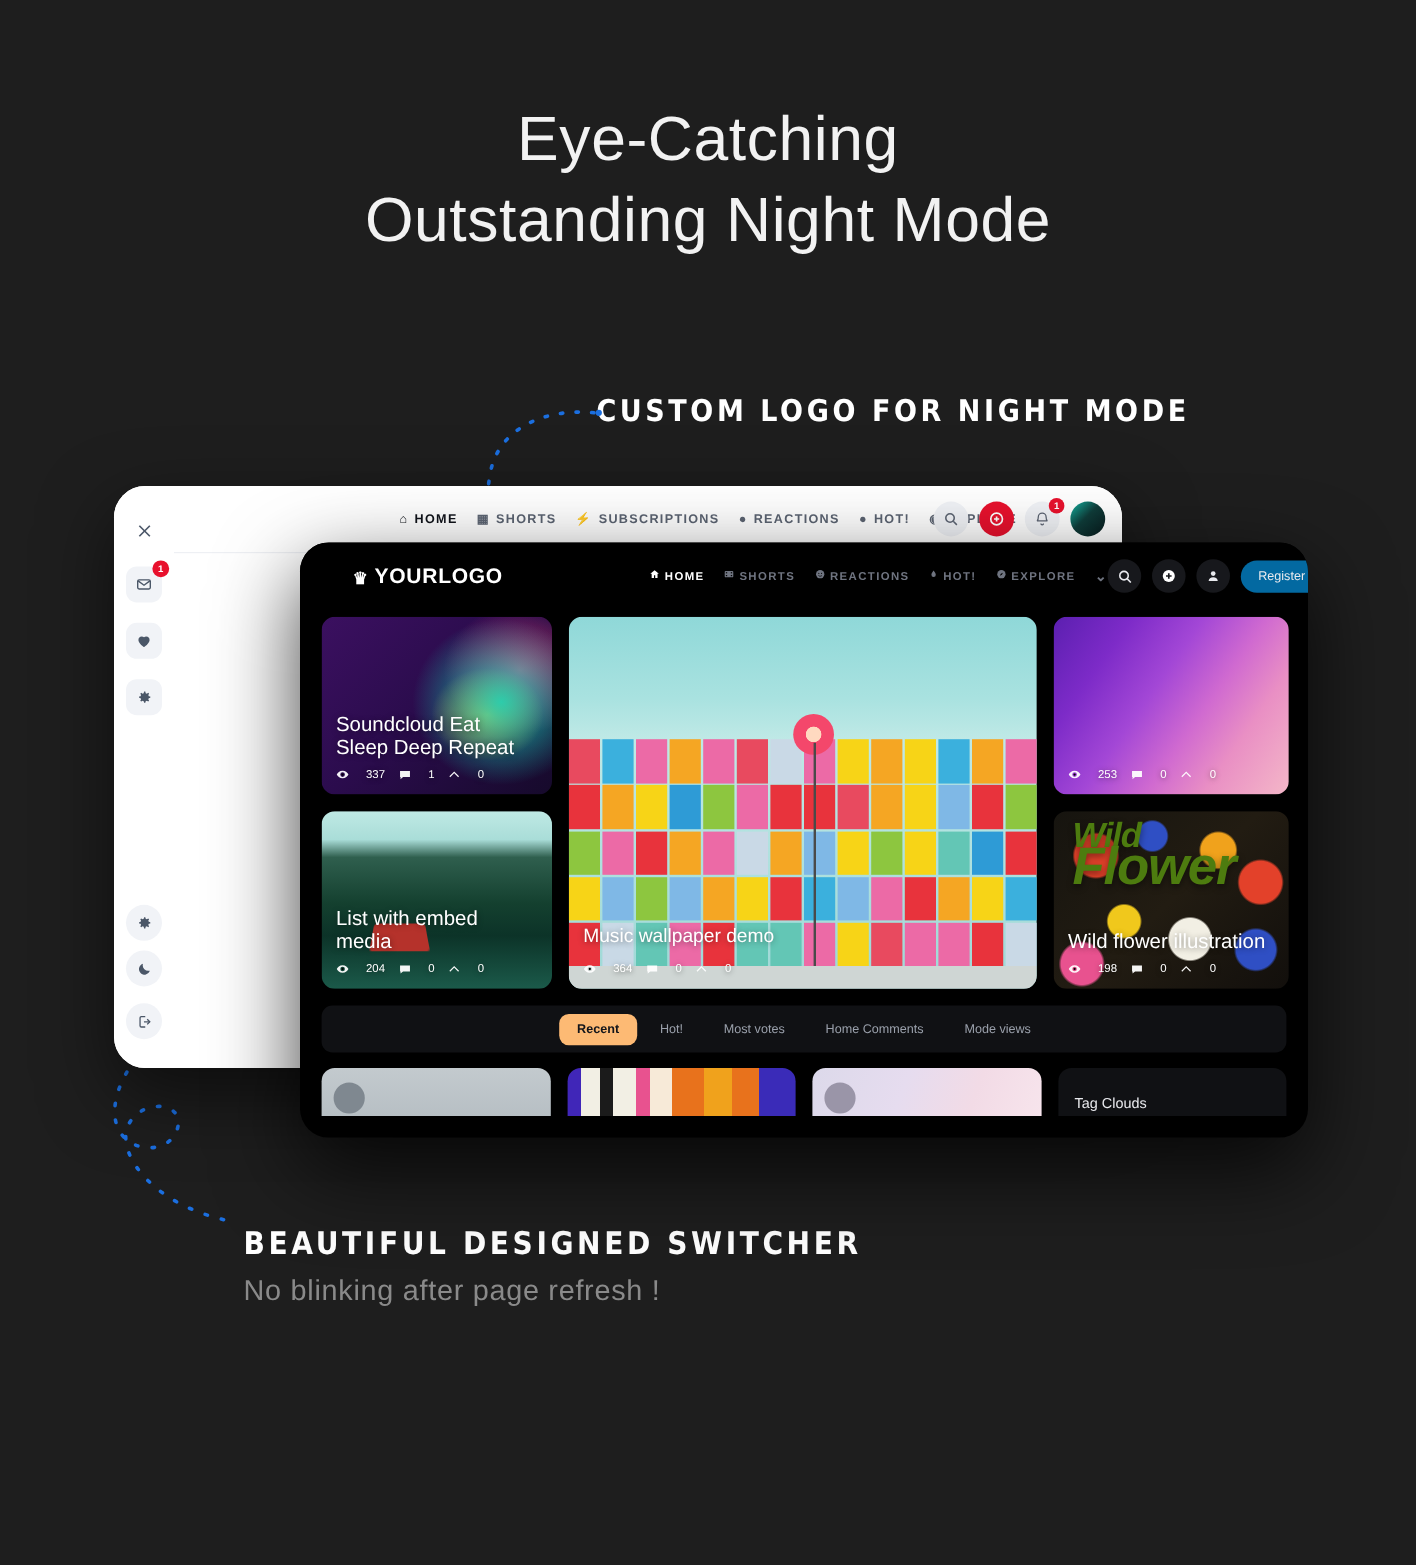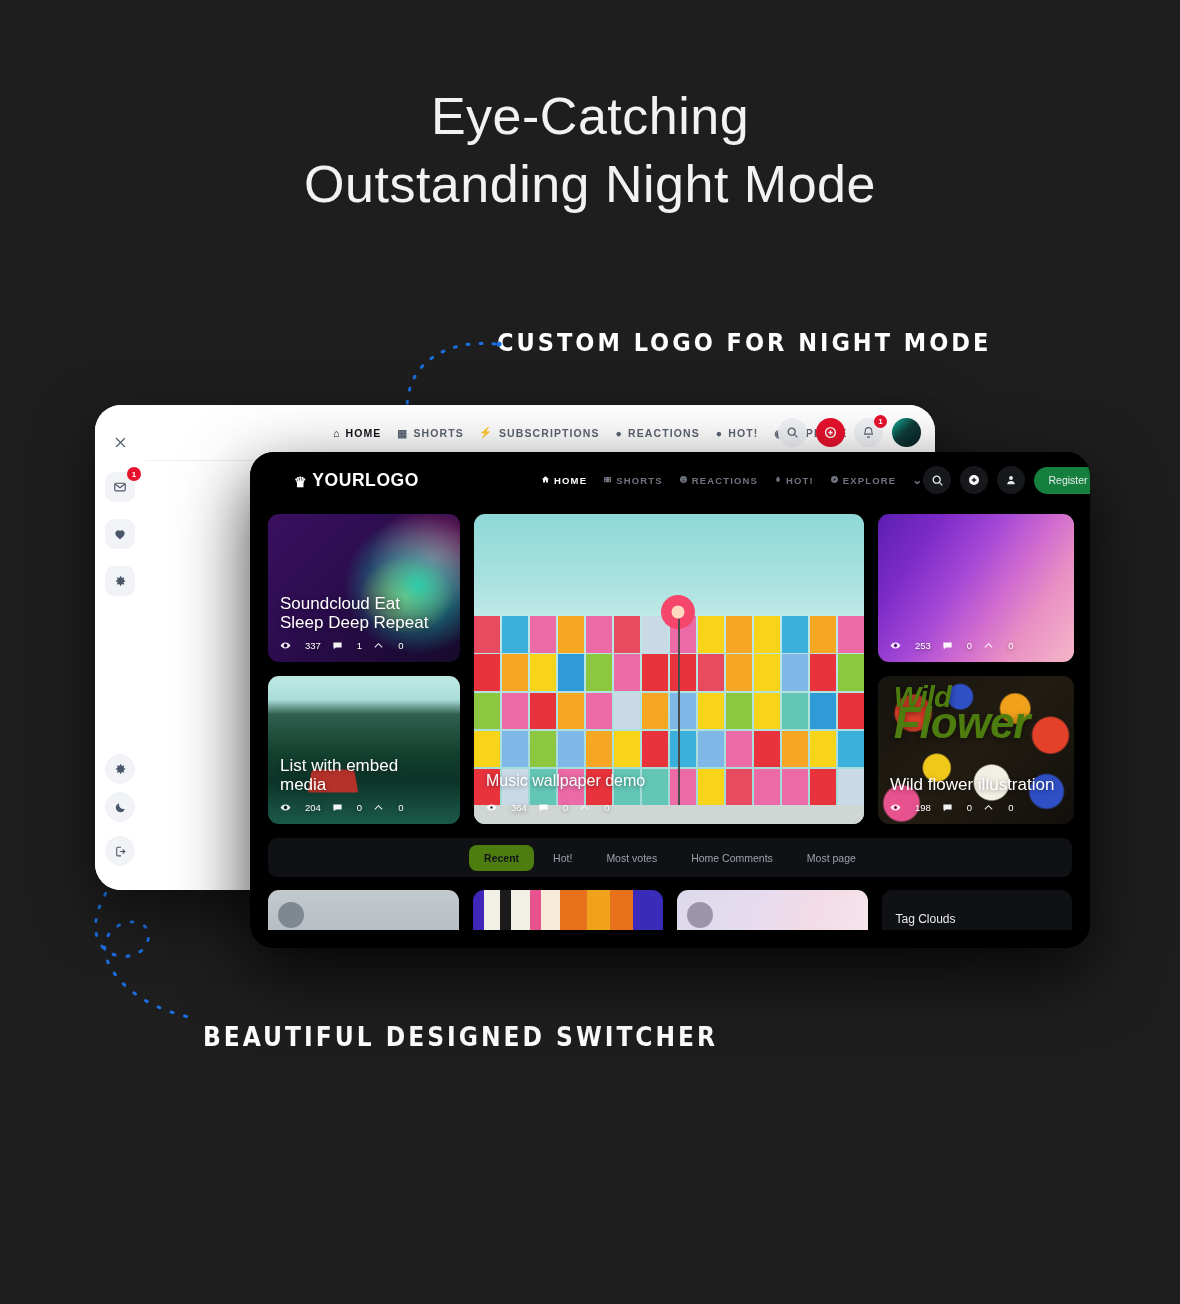--- a/index.html
+++ b/index.html
@@ -110,21 +110,21 @@
   .logo { display: flex; align-items: flex-end; gap: 5px; margin-left: 22px; color: #fff;
     font-size: 17.5px; font-weight: 700; letter-spacing: 0.6px; }
   .crown { font-size: 14px; line-height: 1; margin-bottom: 2px; }
   .dk-nav { display: flex; align-items: center; gap: 16px; margin-left: 122px;
     font-size: 9.5px; font-weight: 700; letter-spacing: 1.15px; color: #6f7480; }
   .dk-nav .it { display: flex; align-items: center; gap: 4px; white-space: nowrap; }
   .dk-nav .it.on { color: #ffffff; }
   .dk-right { margin-left: auto; display: flex; align-items: center; gap: 9px; }
   .dk-circ { width: 28px; height: 28px; border-radius: 50%; background: #17181c;
     display: flex; align-items: center; justify-content: center; color: #e9eaee; font-size: 12px; }
-  .dk-reg { height: 27px; padding: 0 14px; border-radius: 14px; background: #15803d;
+  .dk-reg { height: 27px; padding: 0 14px; border-radius: 14px; background: #0369a1;
     color: #e9eaee; font-size: 10.5px; display: flex; align-items: center; }
 
   .dk-body { padding: 6px 18px 0; }
   .grid {
     display: grid; grid-template-columns: 192px 390px 196px;
     grid-template-rows: 148px 148px; gap: 14px;
   }
   .card { position: relative; border-radius: 11px; overflow: hidden; }
   .card.wide { grid-row: span 2; }
   .card-title {
@@ -181,21 +181,21 @@
 
   
   .filterbar {
     margin-top: 14px; height: 39px; background: #101114; border-radius: 9px;
     display: flex; align-items: center; justify-content: center; gap: 4px;
   }
   .fb {
     height: 26px; padding: 0 15px; border-radius: 8px; display: flex; align-items: center;
     color: #9aa0ab; font-size: 10.5px;
   }
-  .fb.on { background: #4d7c0f; color: #13151a; font-weight: 600; }
+  .fb.on { background: #fdba74; color: #13151a; font-weight: 600; }
 
   
   .peek { margin-top: 13px; display: grid; grid-template-columns: repeat(4, 1fr); gap: 14px; }
   .pk { height: 40px; border-radius: 11px 11px 0 0; position: relative; overflow: hidden; }
   .pk1 { background: linear-gradient(180deg,#c3cace 0%,#b7bfc4 100%); }
   .pk2 { background:
       linear-gradient(90deg,#4026b8 0 6%, #f2efe4 6% 14%, #1b1b1b 14% 20%,
       #f2efe4 20% 30%, #e8528f 30% 36%, #f7ead8 36% 46%,
       #e8721c 46% 60%, #f0a21c 60% 72%, #e8721c 72% 84%, #3a2bb8 84% 100%); }
   .pk3 { background: linear-gradient(110deg,#dcd9ea 0%,#e6dcef 40%,#f2dbe6 70%,#f7e4ec 100%); }
@@ -216,20 +216,21 @@
   </div>
 
   <div class="anno" id="anno-logo">CUSTOM LOGO FOR NIGHT MODE</div>
 
   <svg class="dashline" style="left:395px; top:330px;" width="110" height="130" viewBox="0 0 110 130">
     <path d="M100 14 C 60 10, 22 26, 14 62 C 9 86, 12 108, 14 126" fill="none" stroke="#1b6fe0" stroke-width="3" stroke-linecap="round" stroke-dasharray="2 11"></path>
     <circle cx="104" cy="14" r="2.6" fill="#1b6fe0"></circle>
   </svg>
 
   <div class="anno" id="anno-switch">BEAUTIFUL DESIGNED SWITCHER</div>
+  <div id="anno-switch-sub">No blinking after page refresh !</div>
 
   <svg class="dashline" style="left:86px; top:828px;" width="120" height="200" viewBox="0 0 120 200">
     <path d="M60 8 C 36 44, 6 72, 10 104 C 14 134, 56 136, 62 112 C 68 88, 28 88, 20 112
              C 12 136, 44 178, 108 190" fill="none" stroke="#1b6fe0" stroke-width="3" stroke-linecap="round" stroke-dasharray="2 12"></path>
   </svg>
 
   <div class="win-light">
 
     <div class="light-top">
       <div class="lt-nav">
@@ -700,21 +701,21 @@
             </span>
           </div>
         </div>
       </div>
 
       <div class="filterbar">
         <div class="fb on">Recent</div>
         <div class="fb">Hot!</div>
         <div class="fb">Most votes</div>
         <div class="fb">Home Comments</div>
-        <div class="fb">Most page</div>
+        <div class="fb">Mode views</div>
       </div>
 
       <div class="peek">
         <div class="pk pk1">
           <div class="pk-av"></div>
         </div>
         <div class="pk pk2"></div>
         <div class="pk pk3">
           <div class="pk-av"></div>
         </div>

